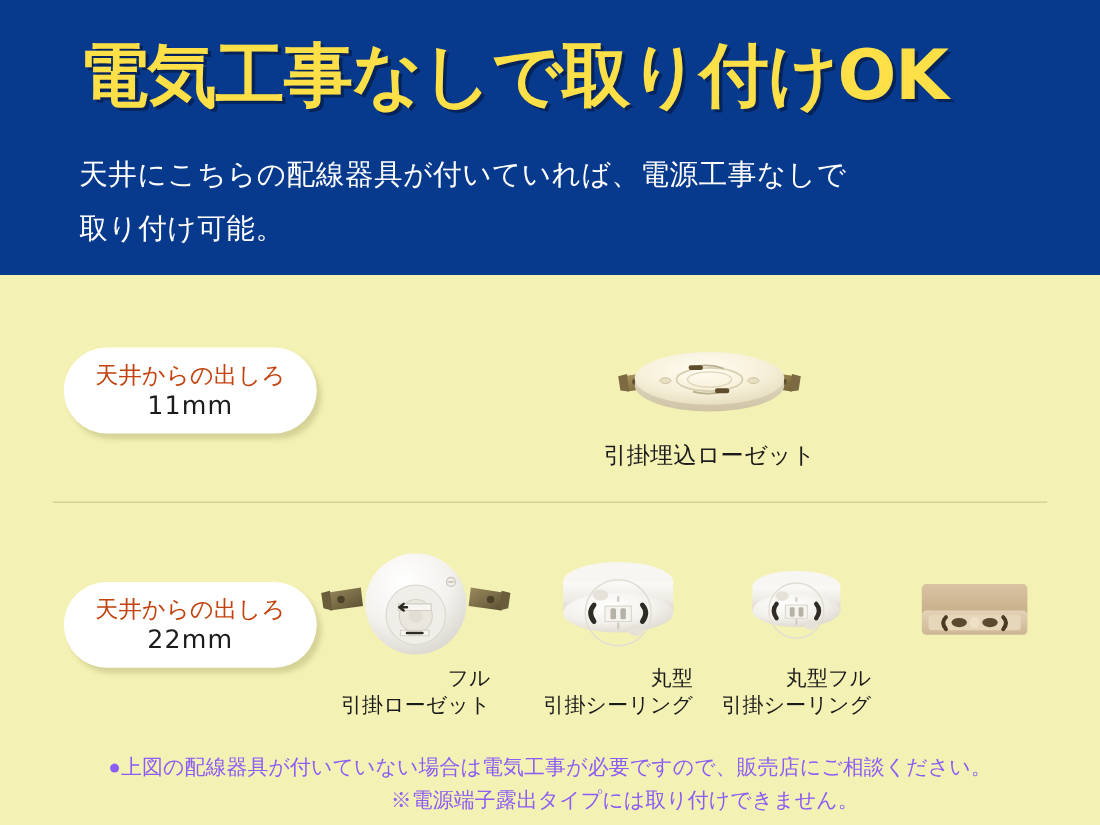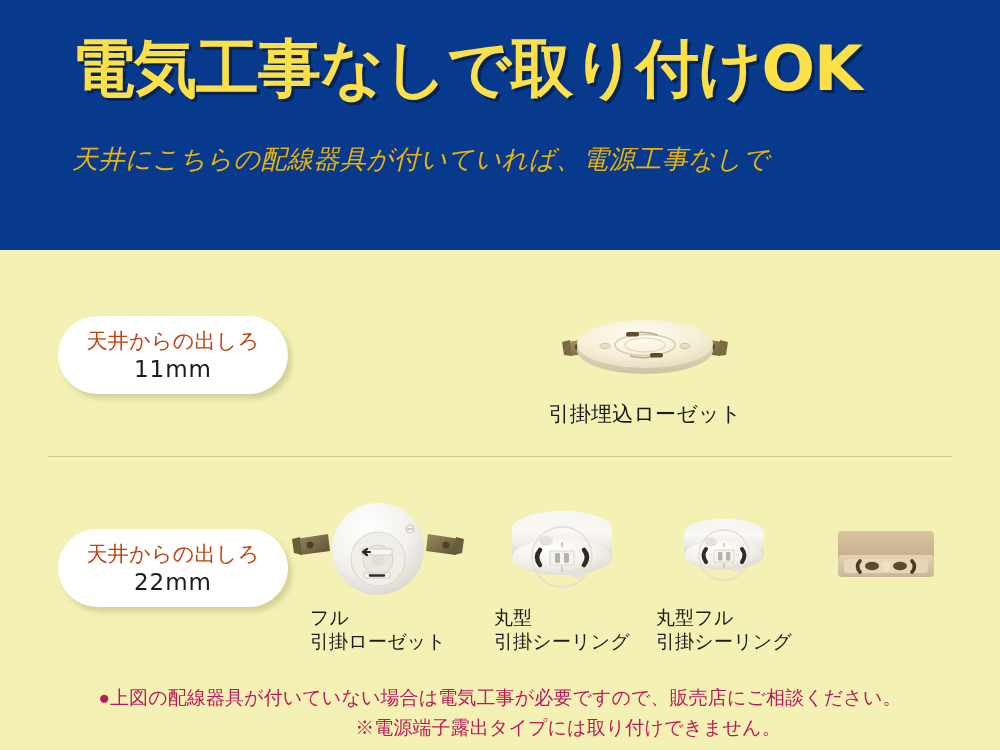--- a/index.html
+++ b/index.html
@@ -44,24 +44,23 @@
     text-shadow: 3px 3px 0 rgba(3, 28, 74, 0.75);
     font-family: "DejaVu Sans", "Liberation Sans", sans-serif;
   }
   .header-sub {
     position: absolute;
     left: 72px;
     top: 135px;
     width: 880px;
     font-size: 26px;
     line-height: 49px;
-    color: #eab308;
+    color: #ffffff;
     letter-spacing: 0.5px;
     font-family: "DejaVu Sans", "Liberation Sans", sans-serif;
-    font-style: italic;
   }
   .header-sub div { white-space: nowrap; }
 
   
   .section {
     position: absolute;
     left: 0;
     width: 1000px;
   }
   #section-top { top: 250px; height: 206px; }
@@ -112,21 +111,21 @@
   .product {
     position: absolute;
     display: flex;
     flex-direction: column;
     align-items: center;
   }
   .product-photo {
     position: relative;
   }
   .product-caption {
-    text-align: left;
+    text-align: right;
     font-size: 19px;
     line-height: 24px;
     color: #1b1b1b;
     letter-spacing: 0.2px;
     white-space: nowrap;
     font-family: "DejaVu Sans", "Liberation Sans", sans-serif;
   }
   .product-caption .ref {
     font-size: 13px;
     vertical-align: super;
@@ -147,38 +146,39 @@
 
   
   .footer {
     position: absolute;
     left: 0;
     top: 684px;
     width: 1000px;
     text-align: center;
   }
   .note {
-    color: #be185d;
+    color: #8b5cf6;
     font-size: 19px;
     line-height: 30px;
     letter-spacing: 0.1px;
     white-space: nowrap;
-    font-family: Liberation Mono, monospace;
+    font-family: Liberation Sans, sans-serif;
   }
   .note-2 { padding-left: 112px; margin-left: 24px; }
 </style>
 </head>
 <body>
 
 <div id="page">
 
   <div class="header">
     <div class="header-title">電気工事なしで取り付けOK</div>
     <div class="header-sub">
       <div>天井にこちらの配線器具が付いていれば、電源工事なしで</div>
+      <div>取り付け可能。</div>
     </div>
   </div>
 
   <div class="divider"></div>
 
   <div class="section" id="section-top"></div>
 
   <div class="pill" id="pill-11">
     <div class="pill-line1">天井からの出しろ</div>
     <div class="pill-line2">11mm</div>

